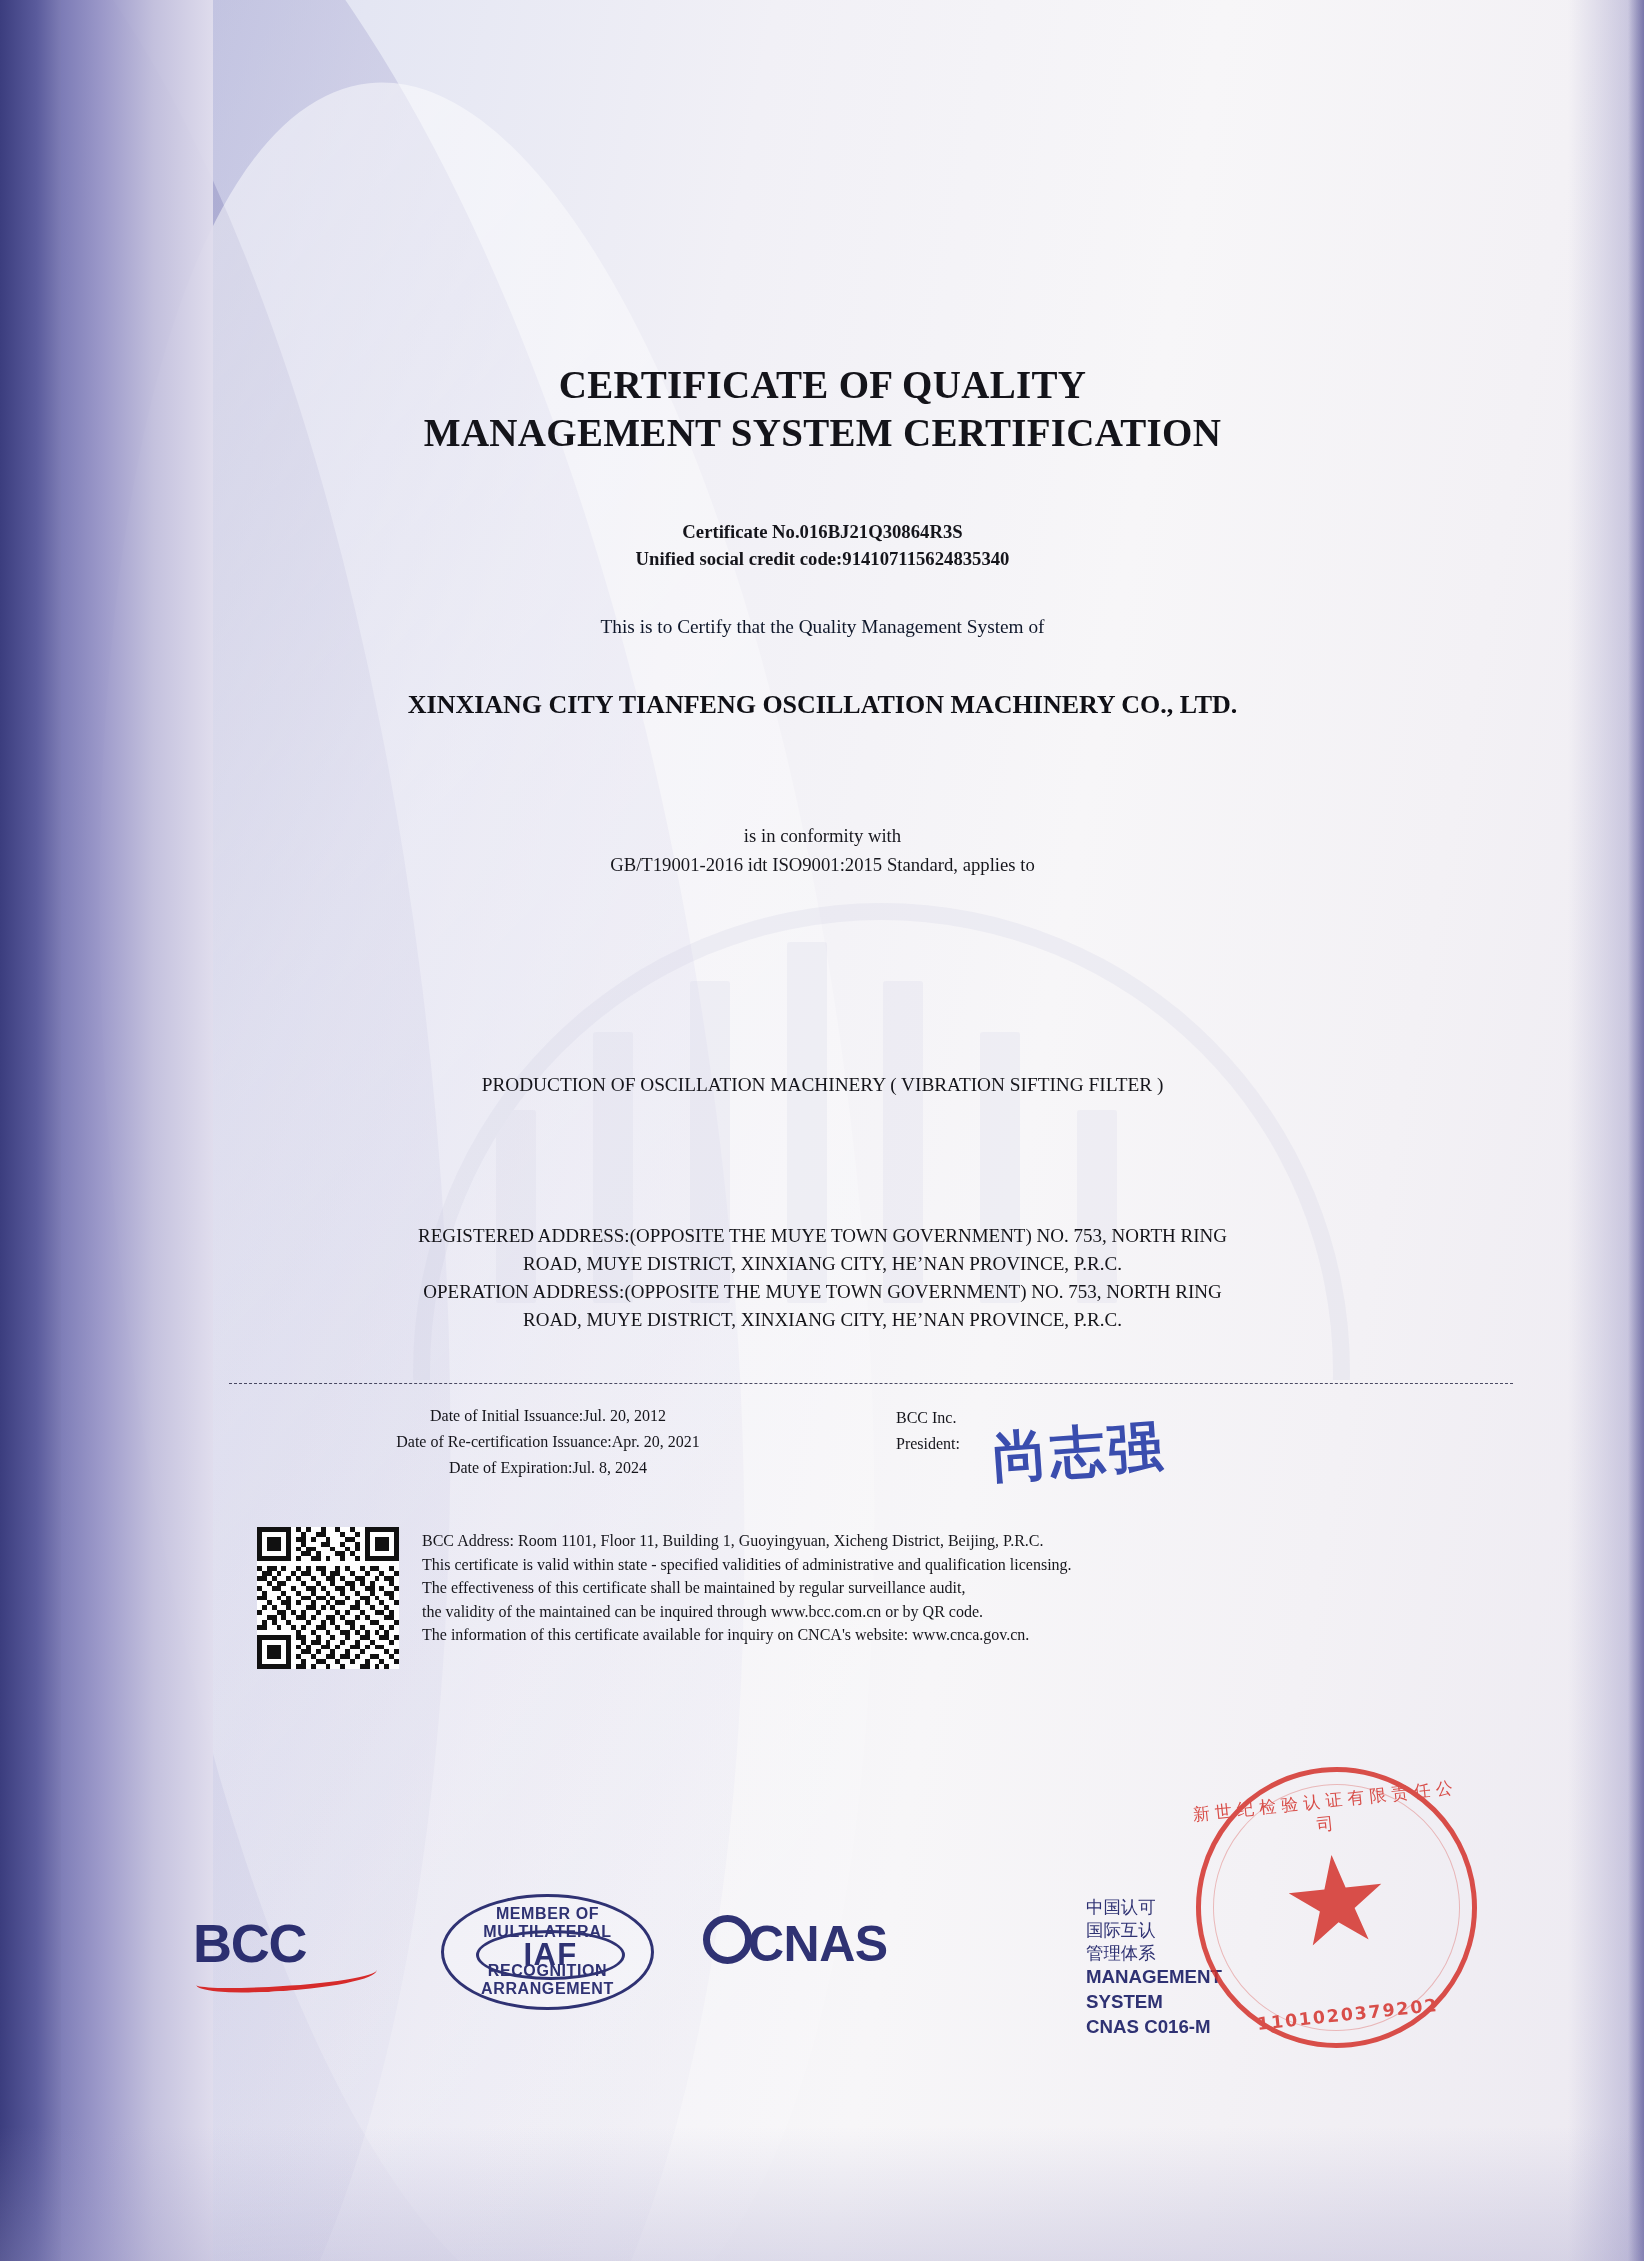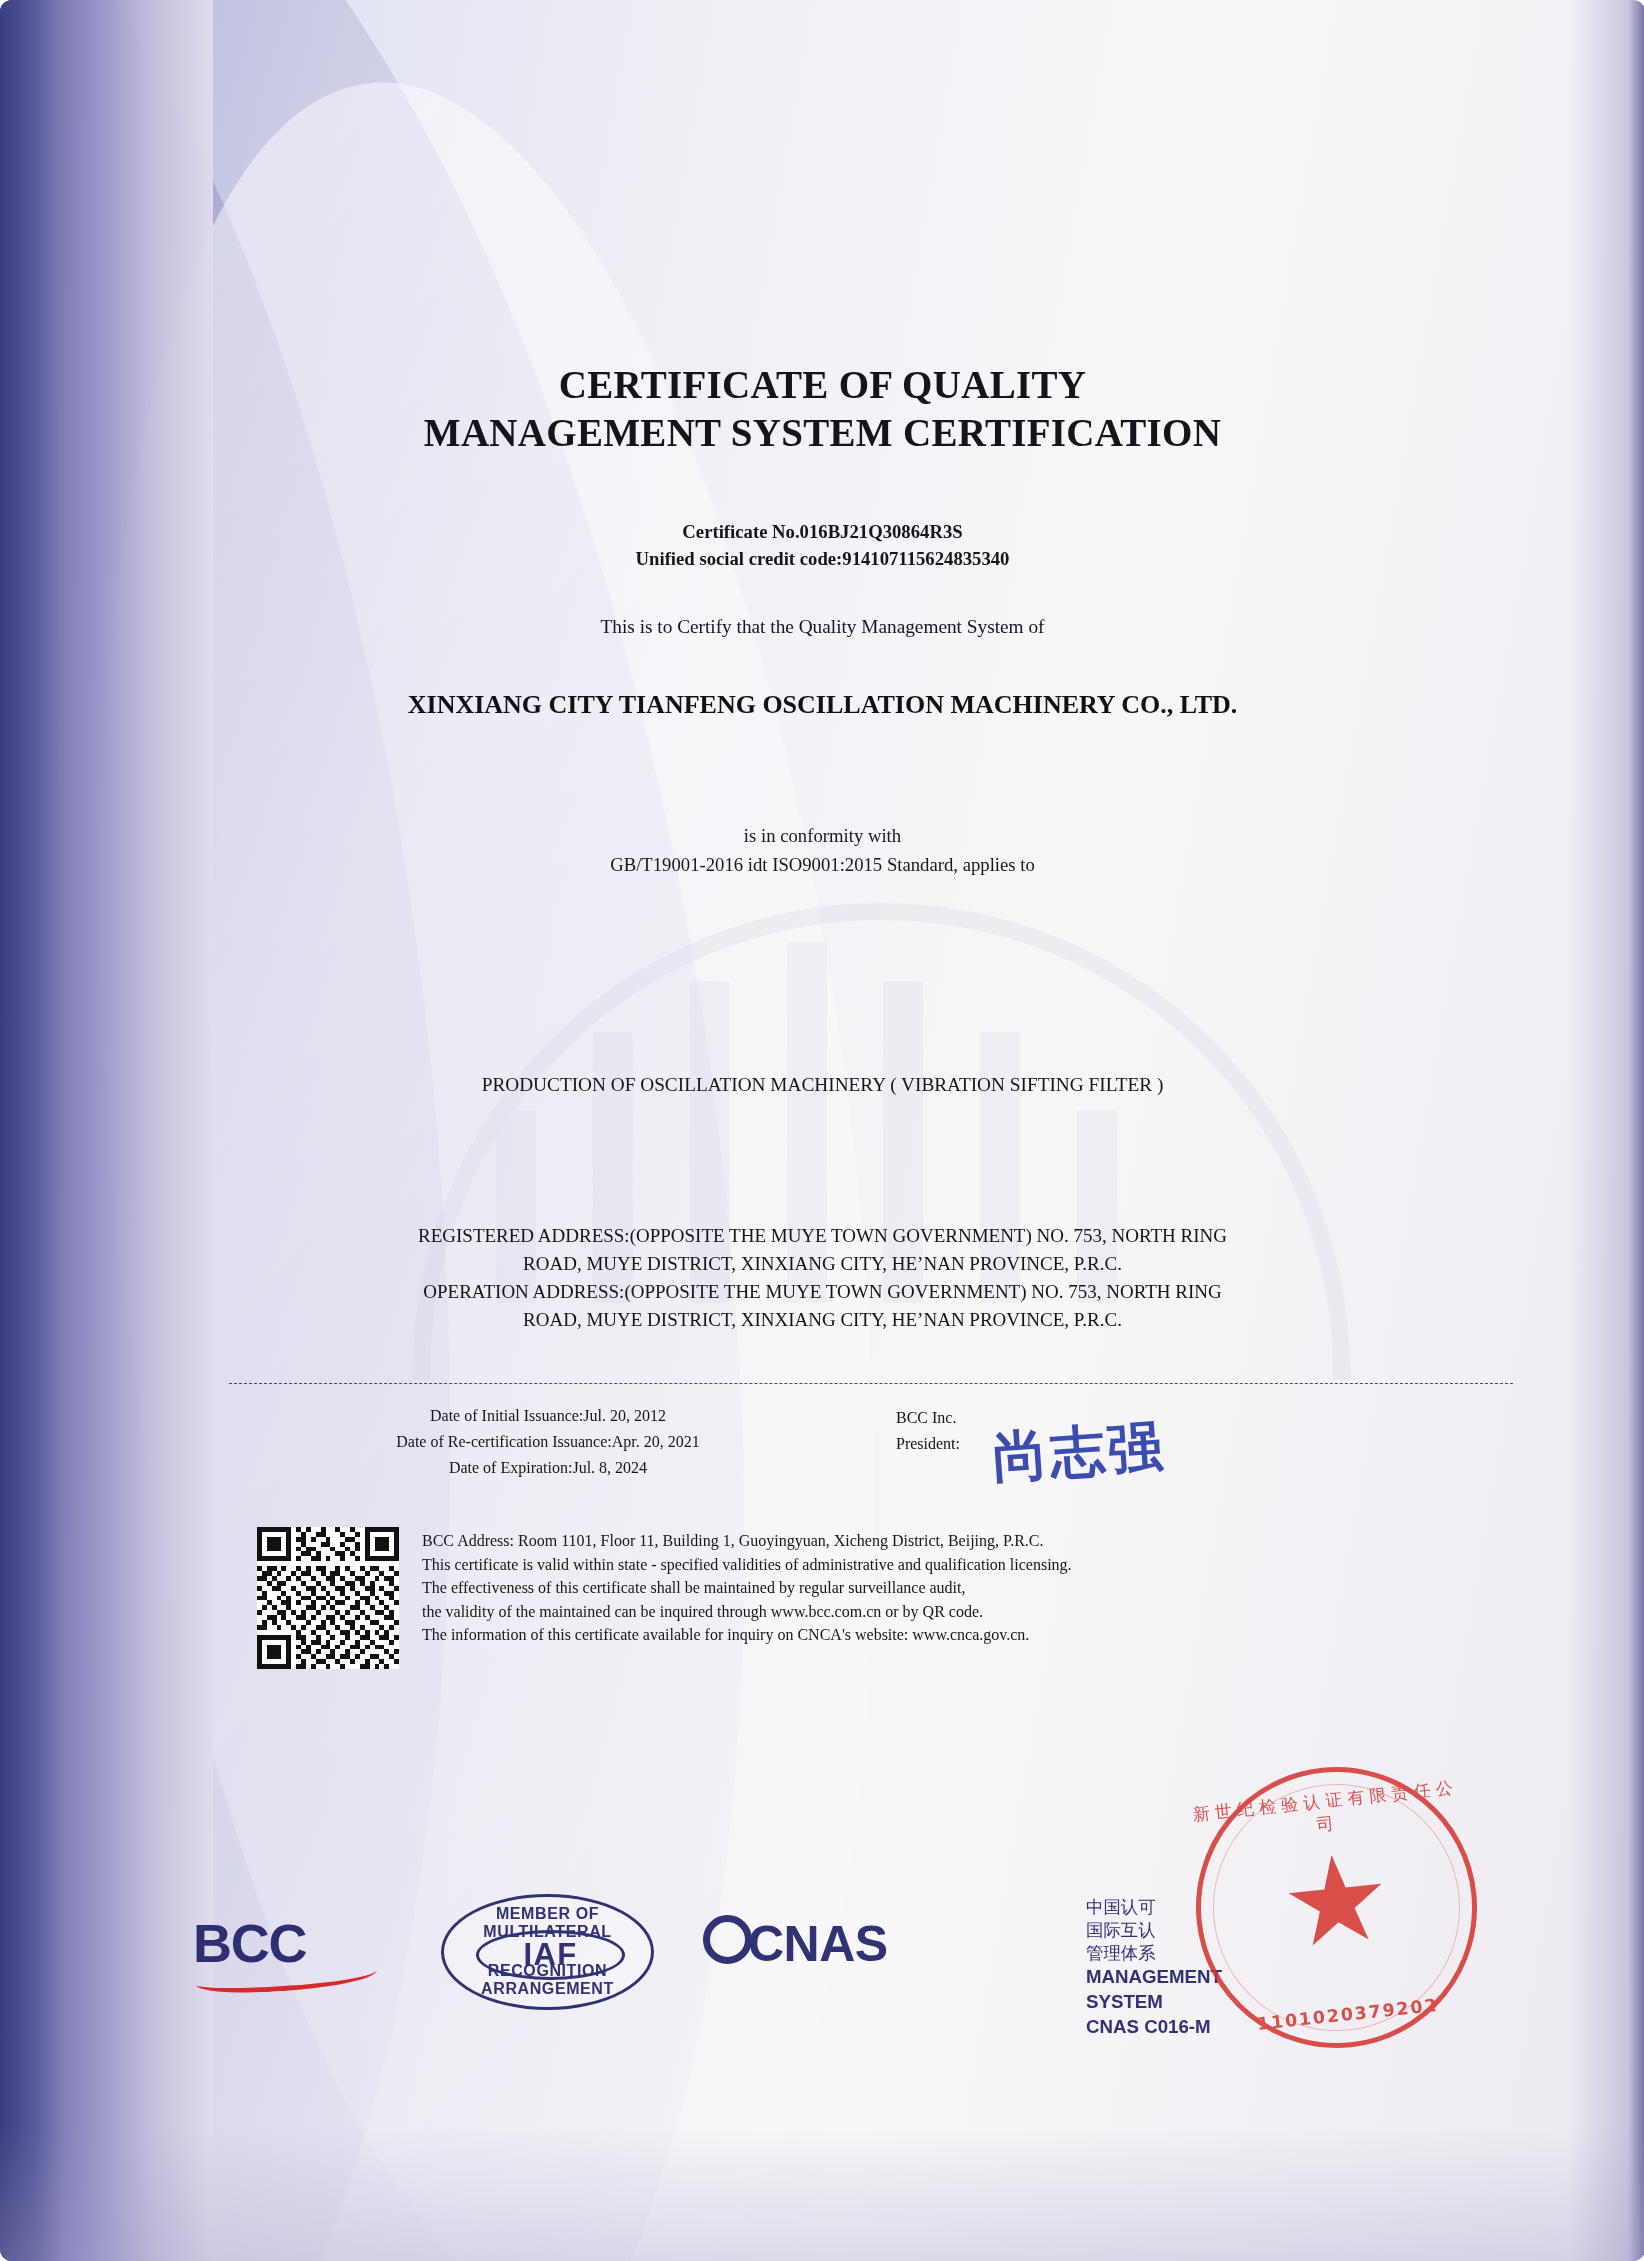--- a/index.html
+++ b/index.html
@@ -9,21 +9,20 @@
   }
   body {
     font-family: "Liberation Serif", serif;
   }
   .page {
     position: relative;
     width: 1645px;
     height: 2261px;
     overflow: hidden;
     background: #ffffff;
-    border-radius: 12px;
   }
 
   
   .bg-base {
     position: absolute;
     inset: 0;
     background:
       linear-gradient(100deg, #cfd4ec 0%, #e4e6f3 18%, #f1f0f6 38%, #f7f6f8 60%, #f3f1f5 78%, #ece9f1 100%);
   }
   .bg-left-band {

